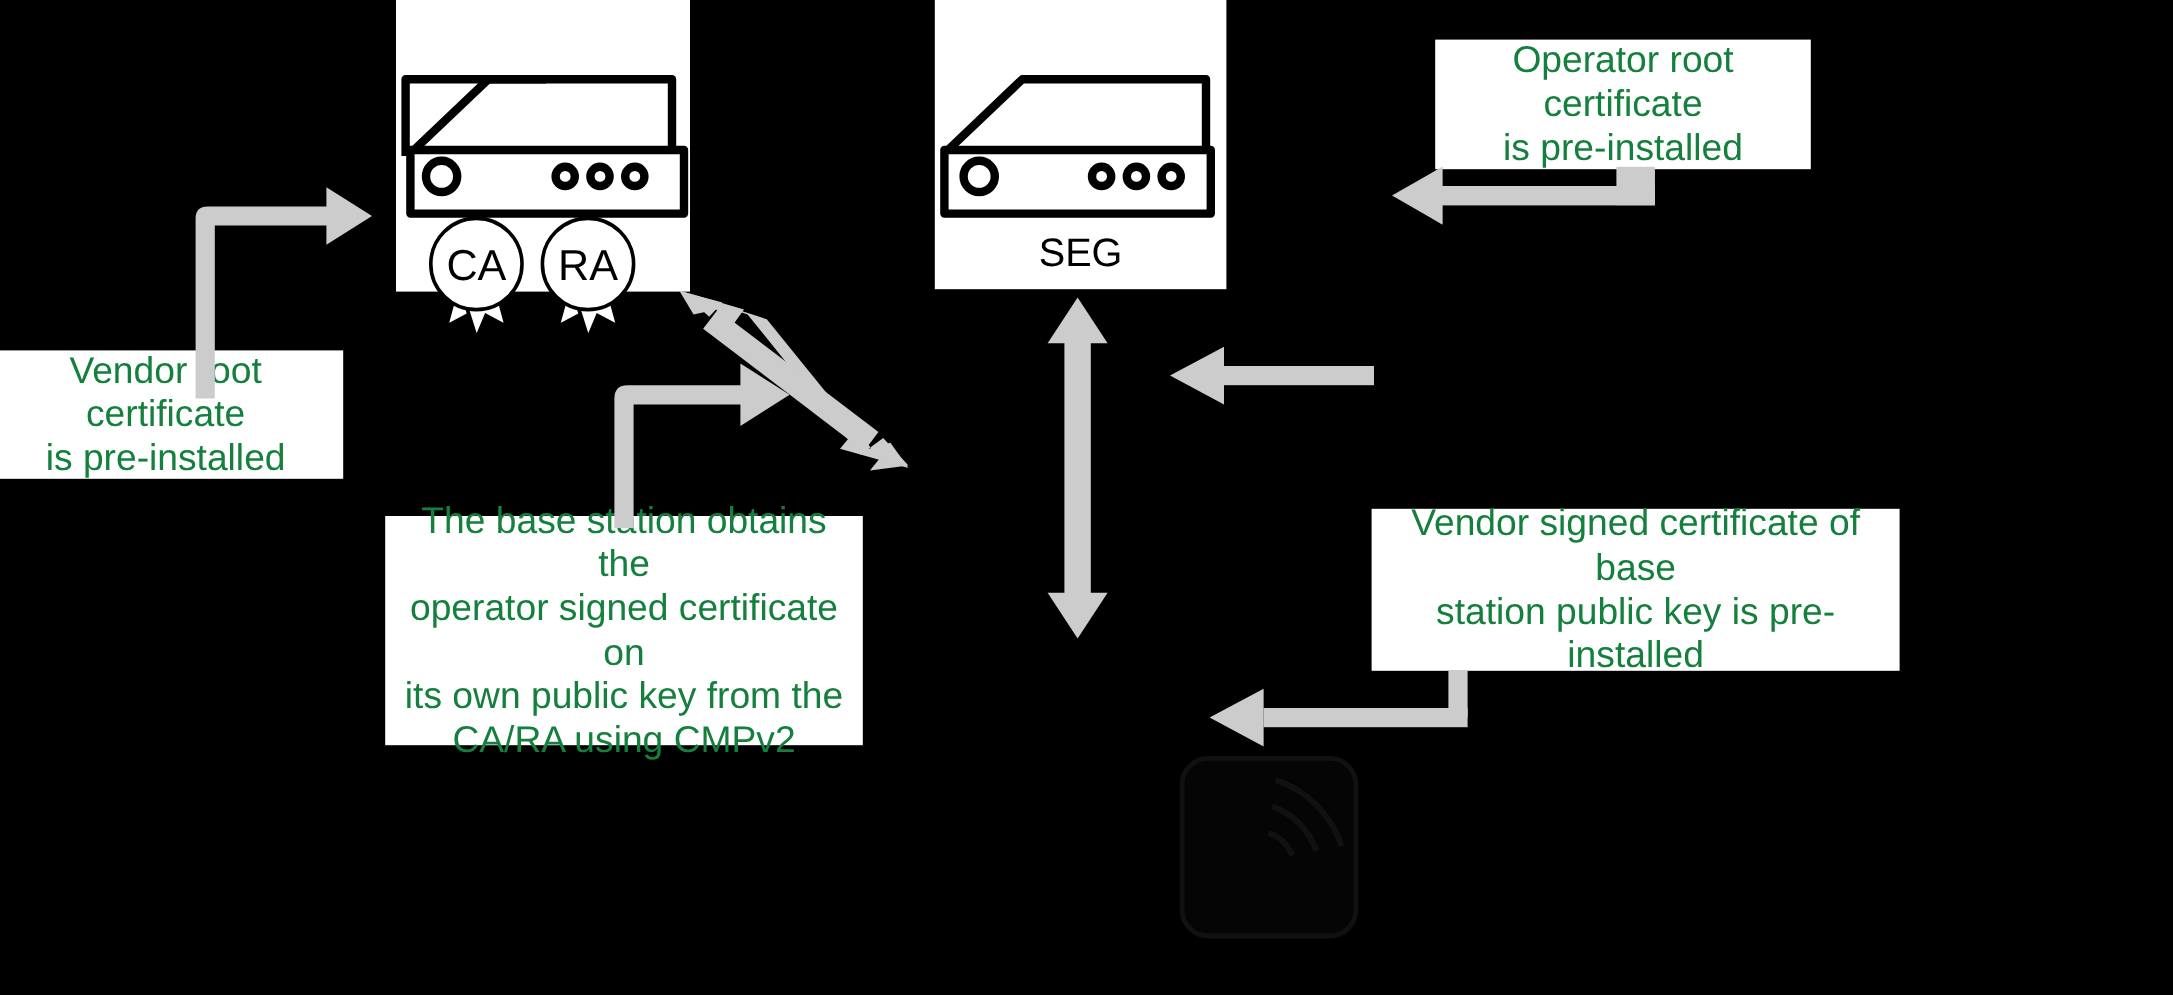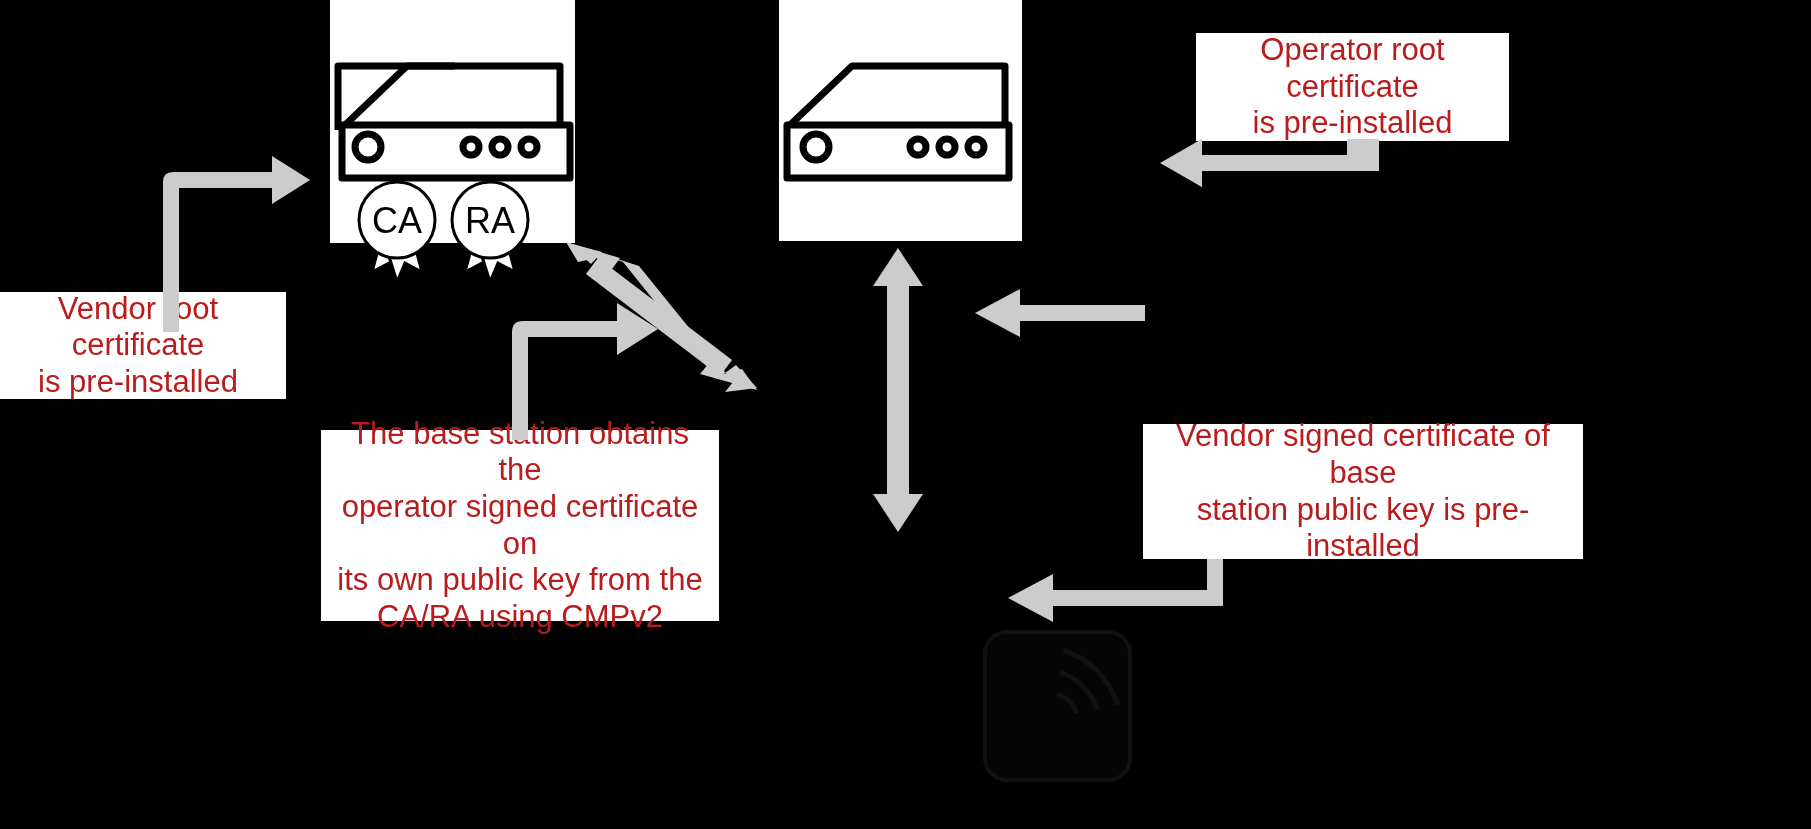--- a/index.html
+++ b/index.html
@@ -10,21 +10,21 @@
     overflow:hidden;
     font-family:"Liberation Sans","DejaVu Sans",sans-serif;
   }
   .white-panel{
     position:absolute;
     background:#ffffff;
   }
   .callout{
     position:absolute;
     background:#ffffff;
-    color:#b91c1c;
+    color:#15803d;
     display:flex;
     align-items:center;
     justify-content:center;
     text-align:center;
     box-sizing:border-box;
     padding:4px 10px;
   }
   .callout .txt{
     display:block;
     line-height:1.18;
@@ -146,14 +146,15 @@
     </g>
 
     <g>
       <rect x="985" y="632" width="145" height="148" rx="22" ry="22" fill="#050505" stroke="#111111" stroke-width="4"></rect>
       <path d="M1063,650 A86,86 0 0 1 1118,705" fill="none" stroke="#111111" stroke-width="5"></path>
       <path d="M1060,672 A60,60 0 0 1 1097,709" fill="none" stroke="#111111" stroke-width="5"></path>
       <path d="M1057,694 A33,33 0 0 1 1077,713" fill="none" stroke="#111111" stroke-width="5"></path>
     </g>
   </svg>
 
+  <div style="position:absolute;left:779px;top:192px;width:243px;text-align:center;color:#000;font-size:33px;">SEG</div>
 
 </div>
 
 </body></html>

